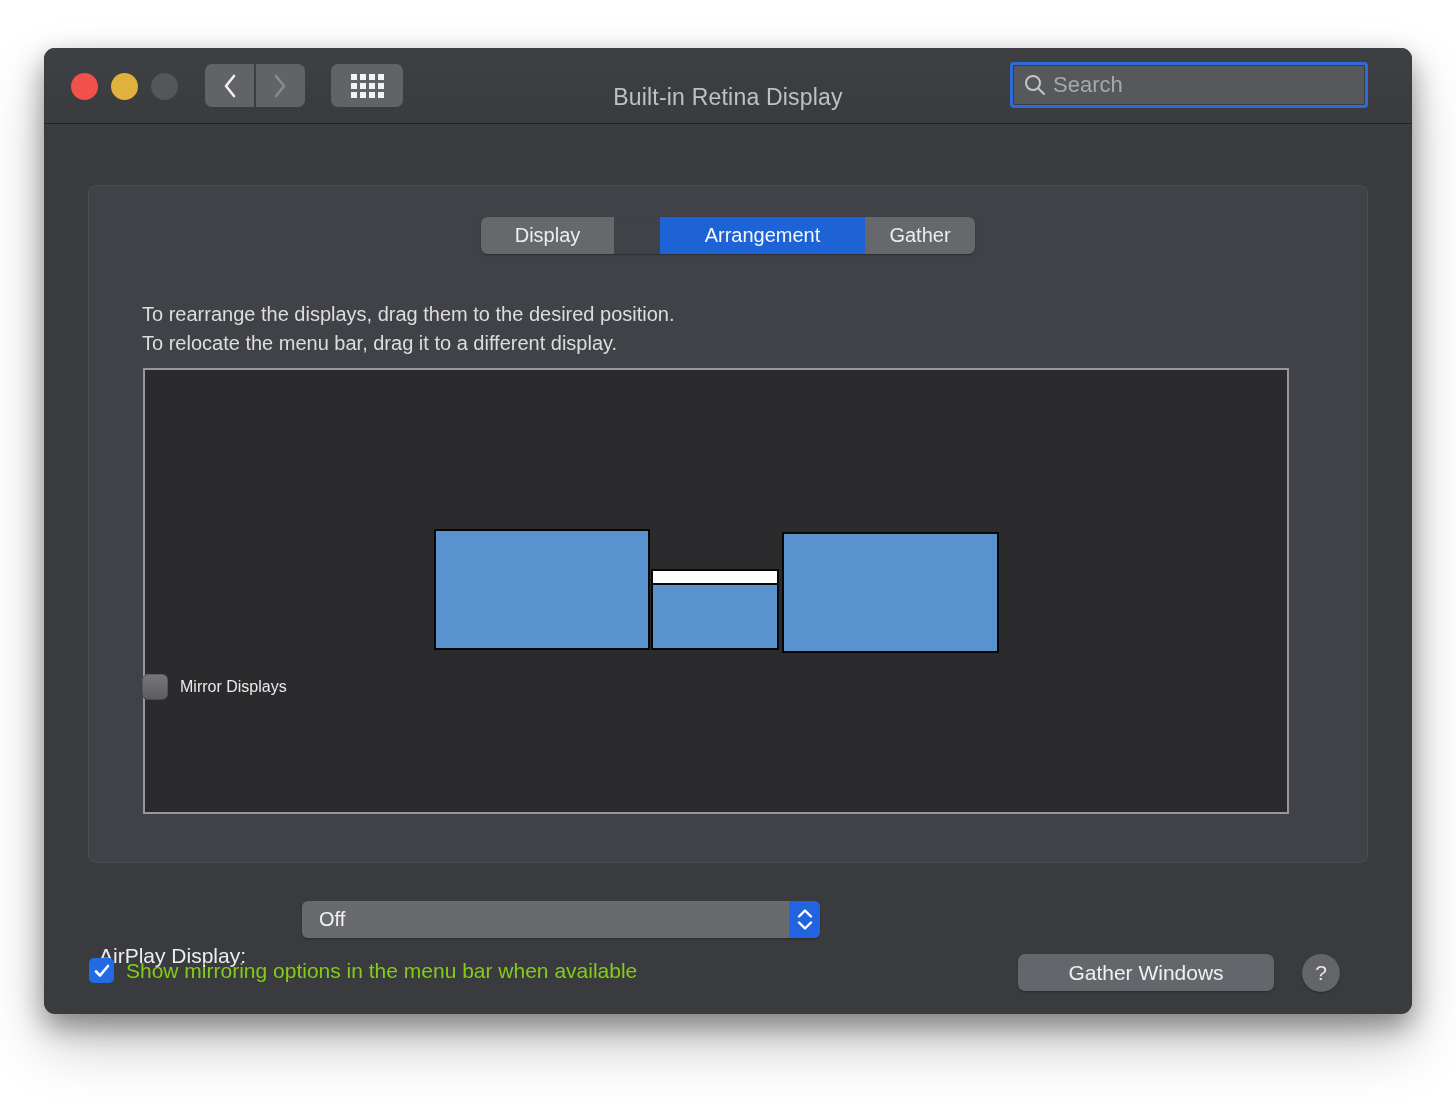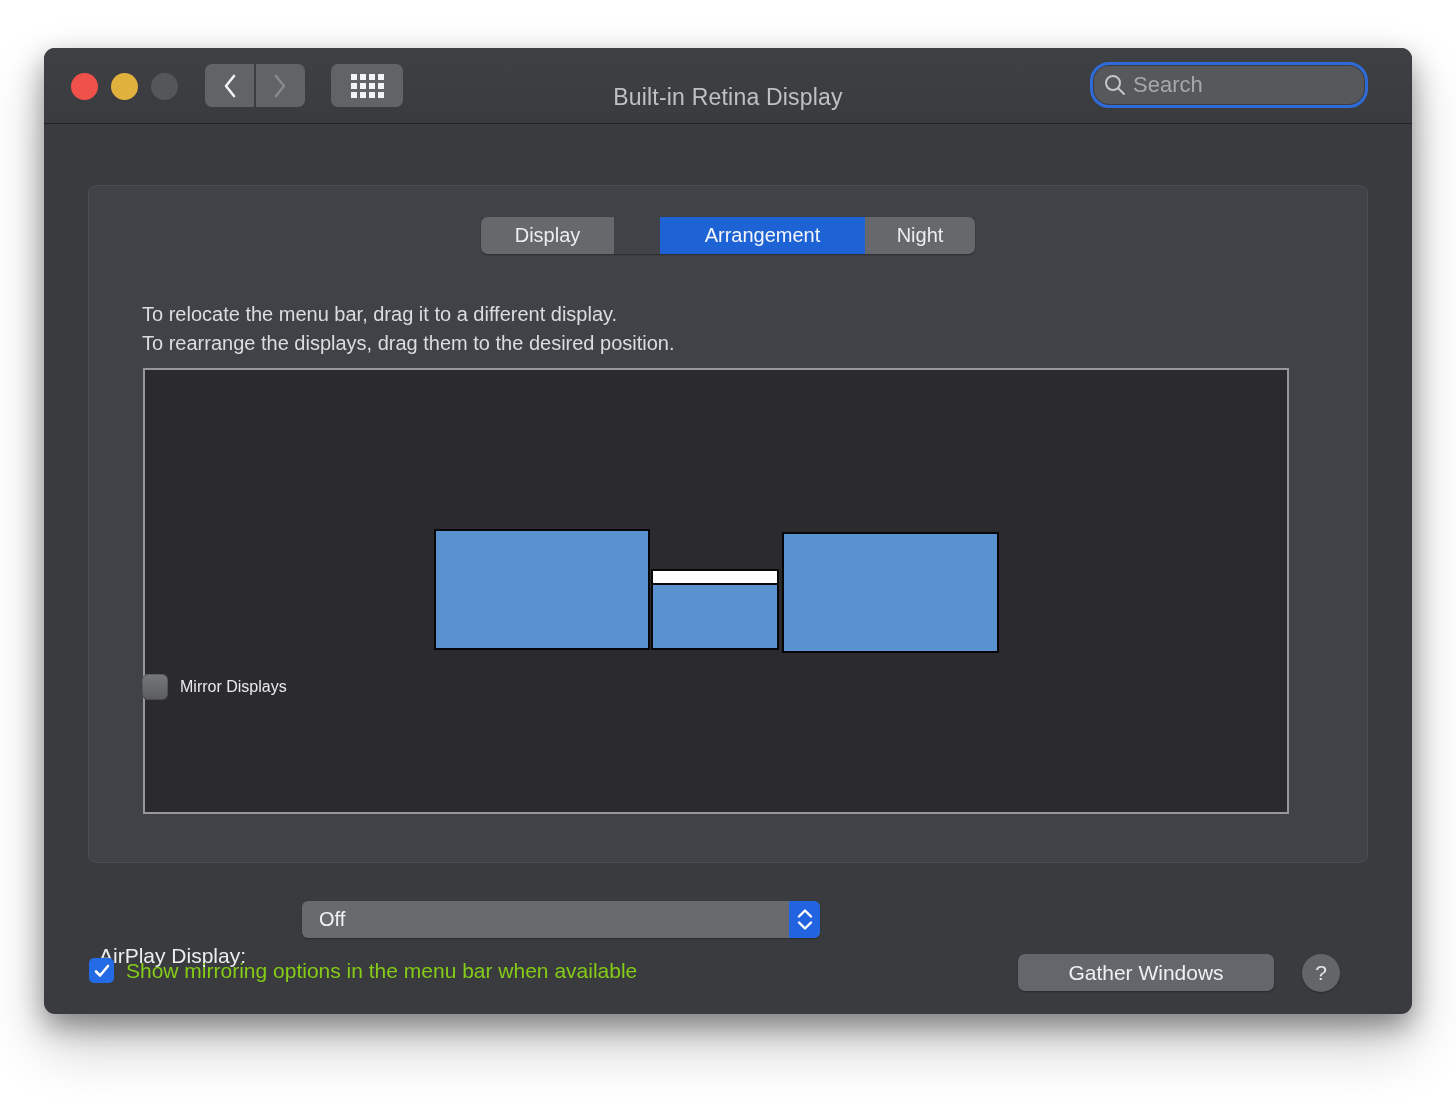--- a/index.html
+++ b/index.html
@@ -37,22 +37,22 @@
   .tb-btn.grid    { left: 287px; width: 72px; }
   .chev { width: 13px; height: 24px; }
   .grid-icon { display: grid; grid-template-columns: repeat(4, 6px); grid-template-rows: repeat(3, 6px); gap: 3px; }
   .grid-icon i { background: #f2f3f4; width: 6px; height: 6px; }
   .win-title {
     position: absolute; left: 0; right: 0; top: 36px;
     text-align: center; font-size: 23px; color: #bfc0c2; letter-spacing: 0.2px;
   }
   .search-wrap {
     position: absolute; right: 44px; top: 14px;
-    width: 278px; height: 46px;
-    border: 3px solid #2e6bd8; border-radius: 19px;
+    width: 358px; height: 46px;
+    border: 3px solid #2e6bd8; border-radius: 4px;
     background: #57585c;
     display: flex; align-items: center;
     box-shadow: inset 0 0 0 1px #3c3d40;
   }
   .search-wrap .mag { margin-left: 10px; flex: 0 0 auto; }
   .search-input {
     background: transparent; border: none; outline: none;
     color: #e8e8ea; font-size: 22px; width: 100%; margin-left: 6px;
     font-family: "Liberation Sans", sans-serif;
   }
@@ -197,27 +197,27 @@
           <circle cx="10" cy="10" r="7" fill="none" stroke="#c6c7c9" stroke-width="2"></circle>
           <path d="M15 15 L21 21" stroke="#c6c7c9" stroke-width="2" stroke-linecap="round"></path>
         </svg>
       <input class="search-input" placeholder="Search" style="">
     </div>
   </div>
 
   <div class="tabbar">
     <div class="tab tab-display">Display</div>
     <div class="tab selected tab-arrangement">Arrangement</div>
-    <div class="tab after-selected tab-color">Night</div>
+    <div class="tab after-selected tab-color">Gather</div>
   </div>
 
   <div class="groupbox">
     <div class="instructions">
+      <div>To rearrange the displays, drag them to the desired position.</div>
       <div>To relocate the menu bar, drag it to a different display.</div>
-      <div>To rearrange the displays, drag them to the desired position.</div>
     </div>
 
     <div class="canvas">
       <div class="display-rect display-left"></div>
       <div class="menubar-strip"></div>
       <div class="display-rect display-mid-body"></div>
       <div class="display-rect display-right"></div>
     </div>
 
     <div class="mirror-row">

